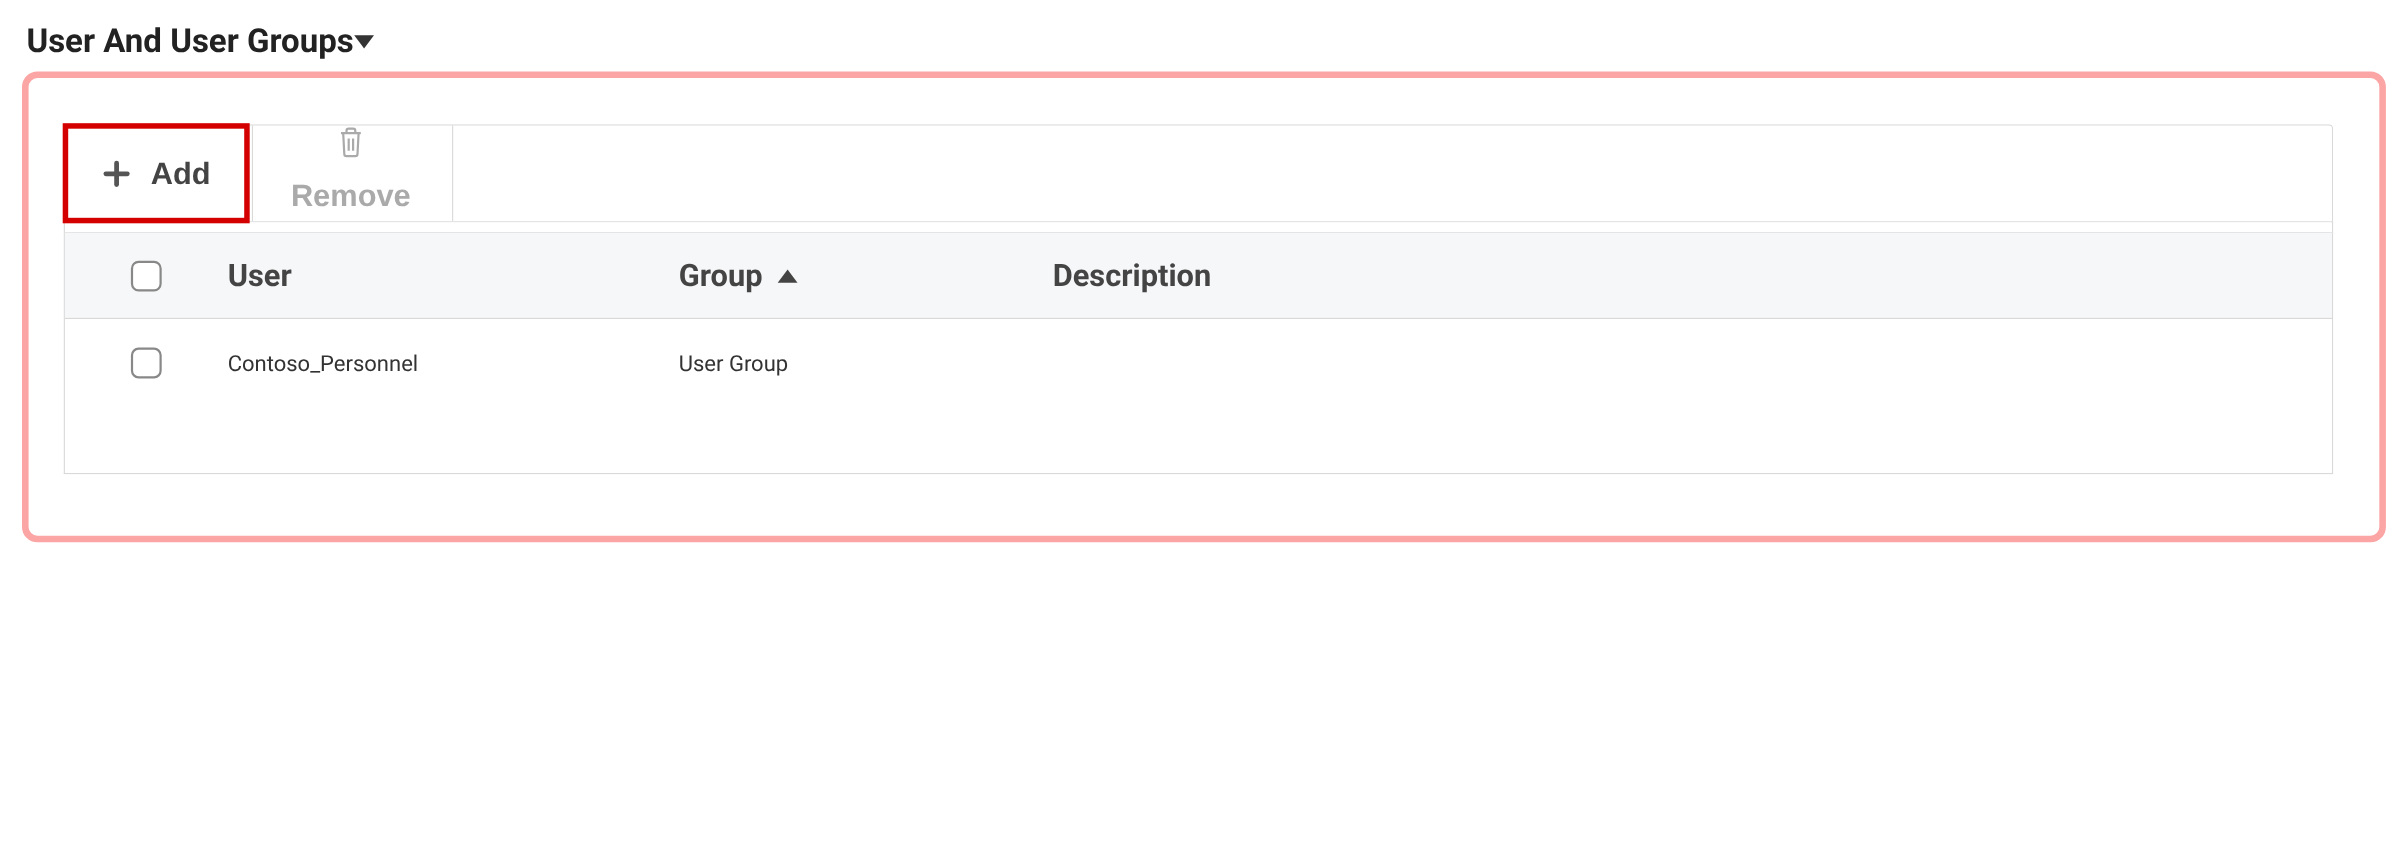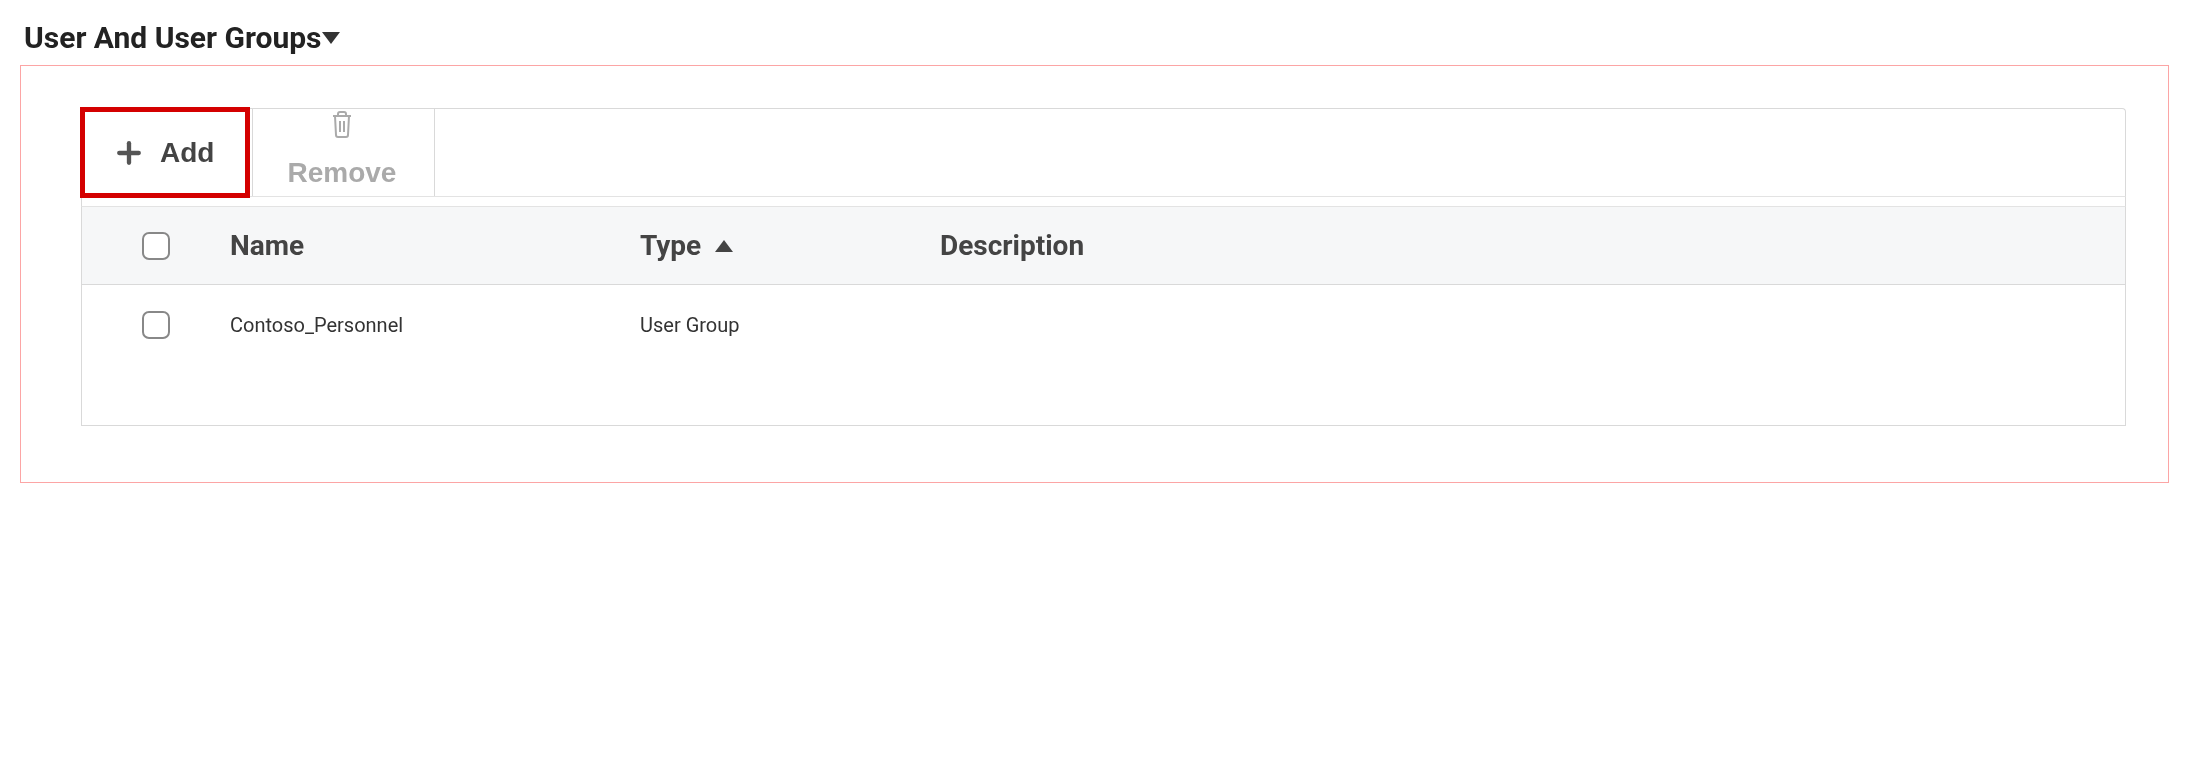--- a/index.html
+++ b/index.html
@@ -20,23 +20,23 @@
       font-weight: 700;
       color: #222;
     }
     .caret-down {
       width: 0; height: 0;
       border-left: 9px solid transparent;
       border-right: 9px solid transparent;
       border-top: 12px solid #333;
     }
     .panel {
-      border: 1px solid #fca5a5;
-      border-radius: 0;
-      padding: 42px 42px 56px 60px;
+      border: 6px solid #fca5a5;
+      border-radius: 14px;
+      padding: 42px 42px 56px 32px;
     }
     .toolbar {
       display: flex;
       align-items: stretch;
       border: 1px solid #d9d9d9;
       border-bottom: none;
       border-top-left-radius: 4px;
       border-top-right-radius: 4px;
       background: #fff;
       height: 88px;
@@ -101,21 +101,21 @@
       background: #f6f7f8;
       border-bottom: 1px solid #d9d9d9;
       height: 78px;
       font-size: 28px;
       font-weight: 700;
       color: #444;
     }
     .col-check { width: 148px; display:flex; align-items:center; justify-content:center; }
     .col-name { width: 410px; padding-right: 20px; }
     .col-type { width: 300px; display:flex; align-items:center; gap:10px; }
-    .col-desc { flex: 1; }
+    .col-desc { flex: 1; margin-left: 40px; }
 
     .sort-up {
       width: 0; height: 0;
       border-left: 9px solid transparent;
       border-right: 9px solid transparent;
       border-bottom: 12px solid #444;
       margin-left: 4px;
     }
 
     .tbody {
@@ -176,23 +176,23 @@
     <div class="toolbar-remainder"></div>
   </div>
 
   <div class="table-gap"></div>
 
   <div class="table">
     <div class="thead">
       <div class="col-check">
         <div class="checkbox"></div>
       </div>
-      <div class="col-name">Name</div>
+      <div class="col-name">User</div>
       <div class="col-type">
-        <span>Type</span>
+        <span>Group</span>
         <span class="sort-up"></span>
       </div>
       <div class="col-desc">Description</div>
     </div>
     <div class="tbody">
       <div class="trow">
         <div class="col-check">
           <div class="checkbox"></div>
         </div>
         <div class="col-name">Contoso_Personnel</div>

